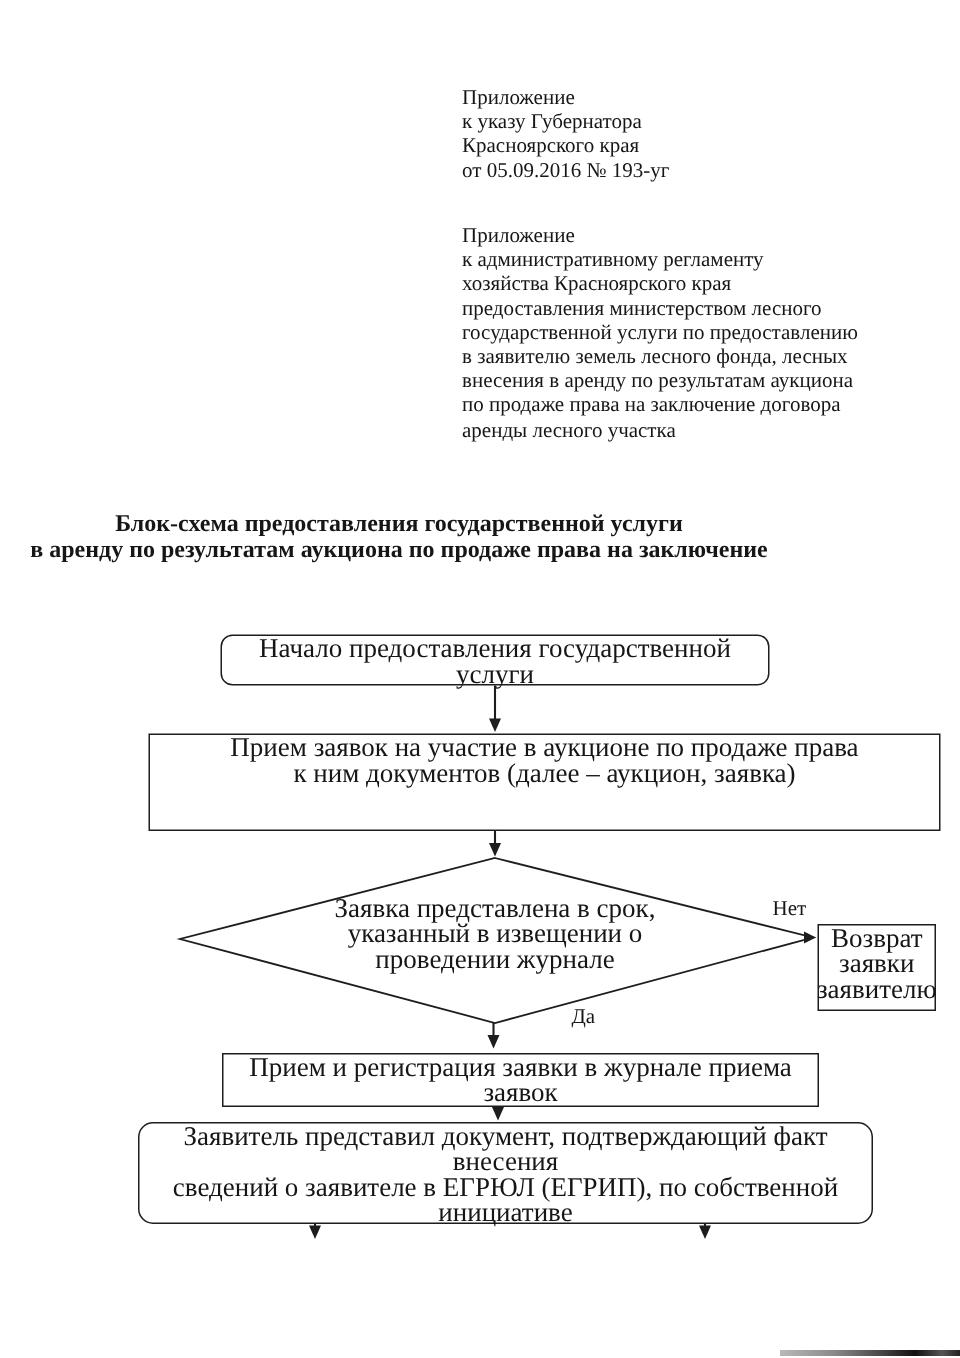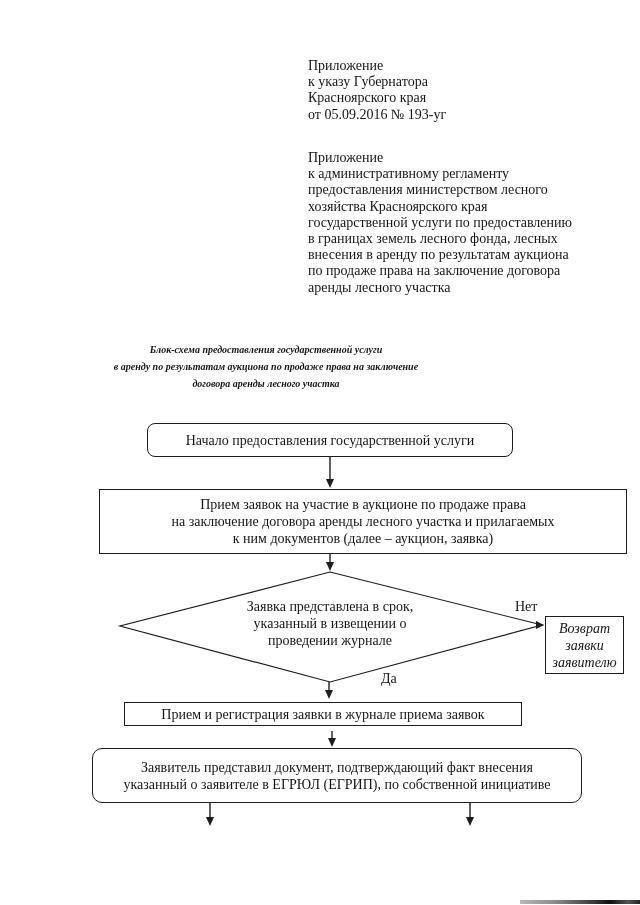--- a/index.html
+++ b/index.html
@@ -3,27 +3,27 @@
 <meta charset="utf-8">
 <style>
   html,body{margin:0;padding:0;}
   body{
     width:640px;height:905px;background:#ffffff;position:relative;overflow:hidden;
     font-family:"Liberation Serif","DejaVu Serif",serif;color:#161616;
   }
   .abs{position:absolute;}
   .hdr{font-size:14px;line-height:16.2px;}
   .hdr .line{display:block;white-space:nowrap;}
-  .doc-title{font-weight:700;font-size:10px;line-height:17.2px;text-align:center;width:532px;left:0;font-style:italic;}
+  .doc-title{font-weight:700;font-size:16px;line-height:17.2px;text-align:center;width:532px;left:0;}
   .doc-title .line{display:block;}
   svg.flow{position:absolute;left:0;top:0;z-index:0;}
   .node{
-    position:absolute;z-index:1;display:flex;flex-direction:column;align-items:center;justify-content:center;
+    position:absolute;z-index:1;display:flex;flex-direction:column;align-items:center;
     text-align:center;border:1.8px solid #1d1d1d;background:#ffffff;
-    font-size:14px;line-height:17px;box-sizing:border-box;
+    font-size:18px;line-height:17px;box-sizing:border-box;
   }
   .node .line{display:block;}
   .rounded-sm{border-radius:8px;}
   .rounded-lg{border-radius:10px;}
   .plain{border:none;background:transparent;z-index:2;}
   .label{position:absolute;z-index:2;font-size:14px;line-height:16px;}
   .artifact{
     position:absolute;left:520px;top:900px;width:120px;height:4px;z-index:3;
     background:linear-gradient(to right,#b9b9b9 0%,#8a8a8a 30%,#4a4a4a 55%,#111 75%,#555 90%,#222 100%);
   }
@@ -34,33 +34,32 @@
 <div class="abs hdr" style="left:308px;top:58px;">
   <span class="line">Приложение</span>
   <span class="line">к указу Губернатора</span>
   <span class="line">Красноярского края</span>
   <span class="line">от 05.09.2016 № 193-уг</span>
 </div>
 
 <div class="abs hdr" style="left:308px;top:150px;">
   <span class="line">Приложение</span>
   <span class="line">к административному регламенту</span>
+  <span class="line">хозяйства Красноярского края</span>
   <span class="line">предоставления министерством лесного</span>
-  <span class="line">хозяйства Красноярского края</span>
   <span class="line">государственной услуги по предоставлению</span>
-  <span class="line">в границах земель лесного фонда, лесных</span>
+  <span class="line">в заявителю земель лесного фонда, лесных</span>
   <span class="line">внесения в аренду по результатам аукциона</span>
   <span class="line">по продаже права на заключение договора</span>
   <span class="line">аренды лесного участка</span>
 </div>
 
 <div class="abs doc-title" style="top:341px;">
   <span class="line">Блок-схема предоставления государственной услуги</span>
   <span class="line">в аренду по результатам аукциона по продаже права на заключение</span>
-  <span class="line">договора аренды лесного участка</span>
 </div>
 
 <svg class="flow" width="640" height="905" viewBox="0 0 640 905">
   <g stroke="#1d1d1d" stroke-width="1.4" fill="none">
     <line x1="330" y1="457" x2="330" y2="480"></line>
     <line x1="330" y1="554" x2="330" y2="563"></line>
     <polygon points="330,572 542,625 330,682 120,626" stroke-width="1.2" fill="#ffffff"></polygon>
     <line x1="329" y1="682" x2="329" y2="691"></line>
     <line x1="332" y1="731" x2="332" y2="739"></line>
     <line x1="210" y1="801" x2="210" y2="818"></line>
@@ -76,41 +75,40 @@
     <polygon points="466,817 474,817 470,826"></polygon>
   </g>
 </svg>
 
 <div class="node rounded-sm" style="left:147px;top:423px;width:366px;height:34px;">
   <span class="line">Начало предоставления государственной услуги</span>
 </div>
 
 <div class="node" style="left:99px;top:489px;width:528px;height:65px;">
   <span class="line">Прием заявок на участие в аукционе по продаже права</span>
-  <span class="line">на заключение договора аренды лесного участка и прилагаемых</span>
   <span class="line">к ним документов (далее – аукцион, заявка)</span>
 </div>
 
 <div class="node plain" style="left:210px;top:597px;width:240px;height:52px;">
   <span class="line">Заявка представлена в срок,</span>
   <span class="line">указанный в извещении о</span>
   <span class="line">проведении журнале</span>
 </div>
 
 <div class="label" style="left:515px;top:599px;text-align:center;">Нет</div>
 <div class="label" style="left:381px;top:671px;">Да</div>
 
-<div class="node" style="left:545px;top:616px;width:79px;height:58px;line-height:17px;font-style:italic;">
+<div class="node" style="left:545px;top:616px;width:79px;height:58px;line-height:17px;">
   <span class="line">Возврат</span>
   <span class="line">заявки</span>
   <span class="line">заявителю</span>
 </div>
 
-<div class="node" style="left:124px;top:702px;width:398px;height:24px;">
+<div class="node" style="left:148px;top:702px;width:398px;height:36px;">
   <span class="line">Прием и регистрация заявки в журнале приема заявок</span>
 </div>
 
-<div class="node rounded-lg" style="left:92px;top:748px;width:490px;height:55px;">
+<div class="node rounded-lg" style="left:92px;top:748px;width:490px;height:68px;">
   <span class="line">Заявитель представил документ, подтверждающий факт внесения</span>
-  <span class="line">указанный о заявителе в ЕГРЮЛ (ЕГРИП), по собственной инициативе</span>
+  <span class="line">сведений о заявителе в ЕГРЮЛ (ЕГРИП), по собственной инициативе</span>
 </div>
 
 <div class="artifact"></div>
 
 </body></html>

